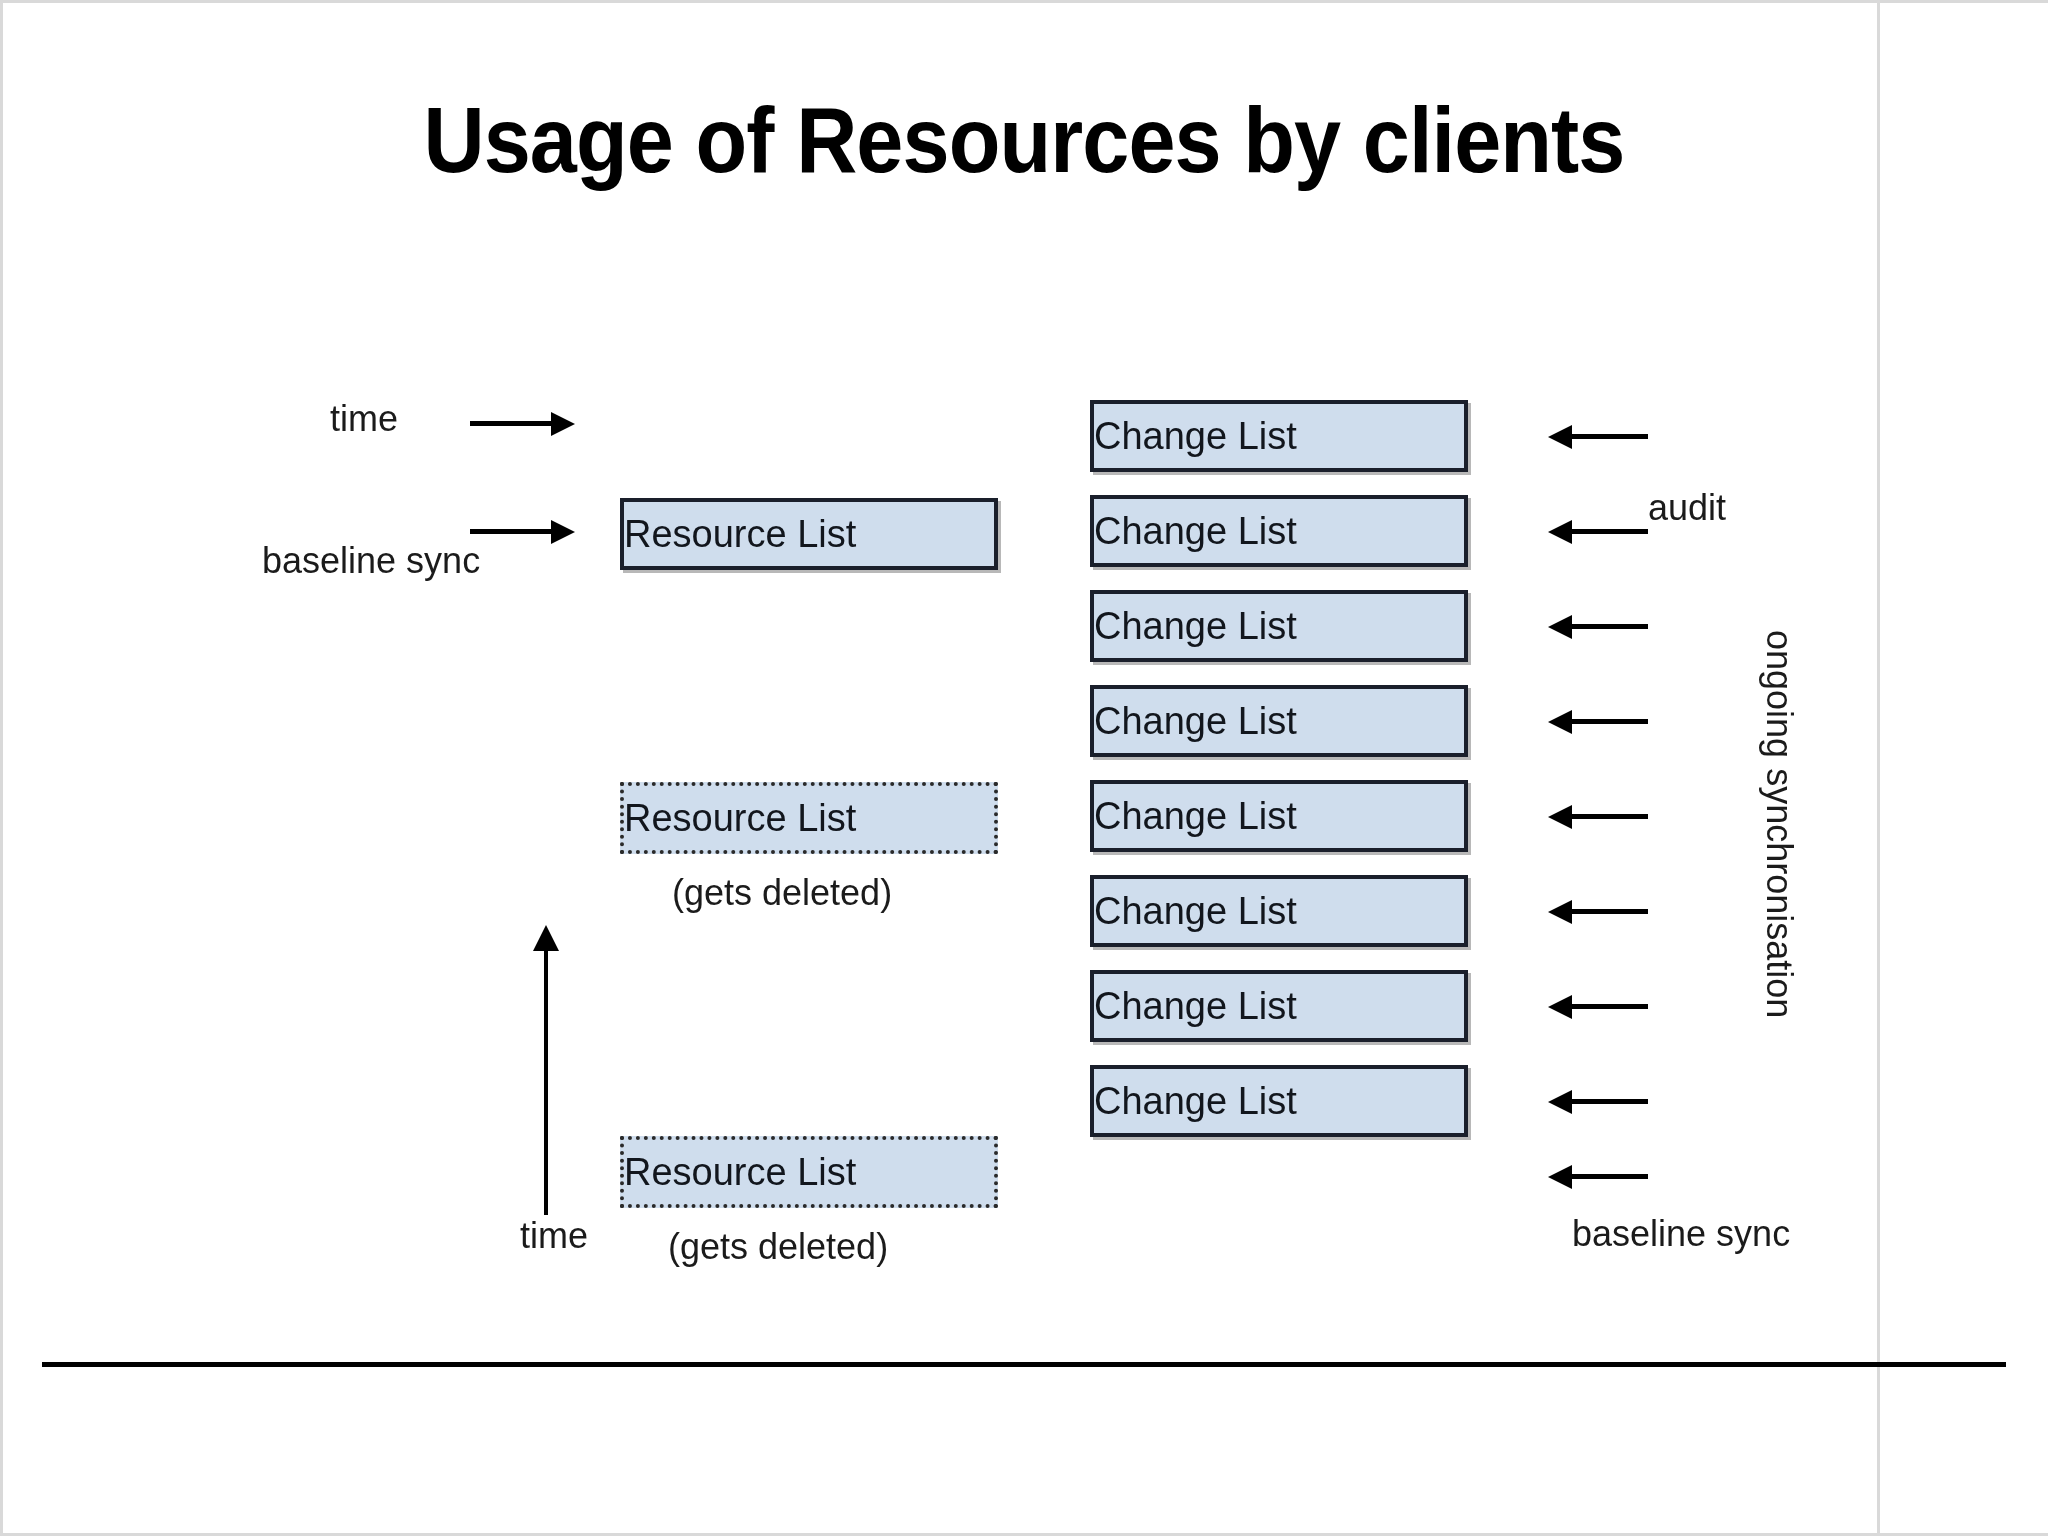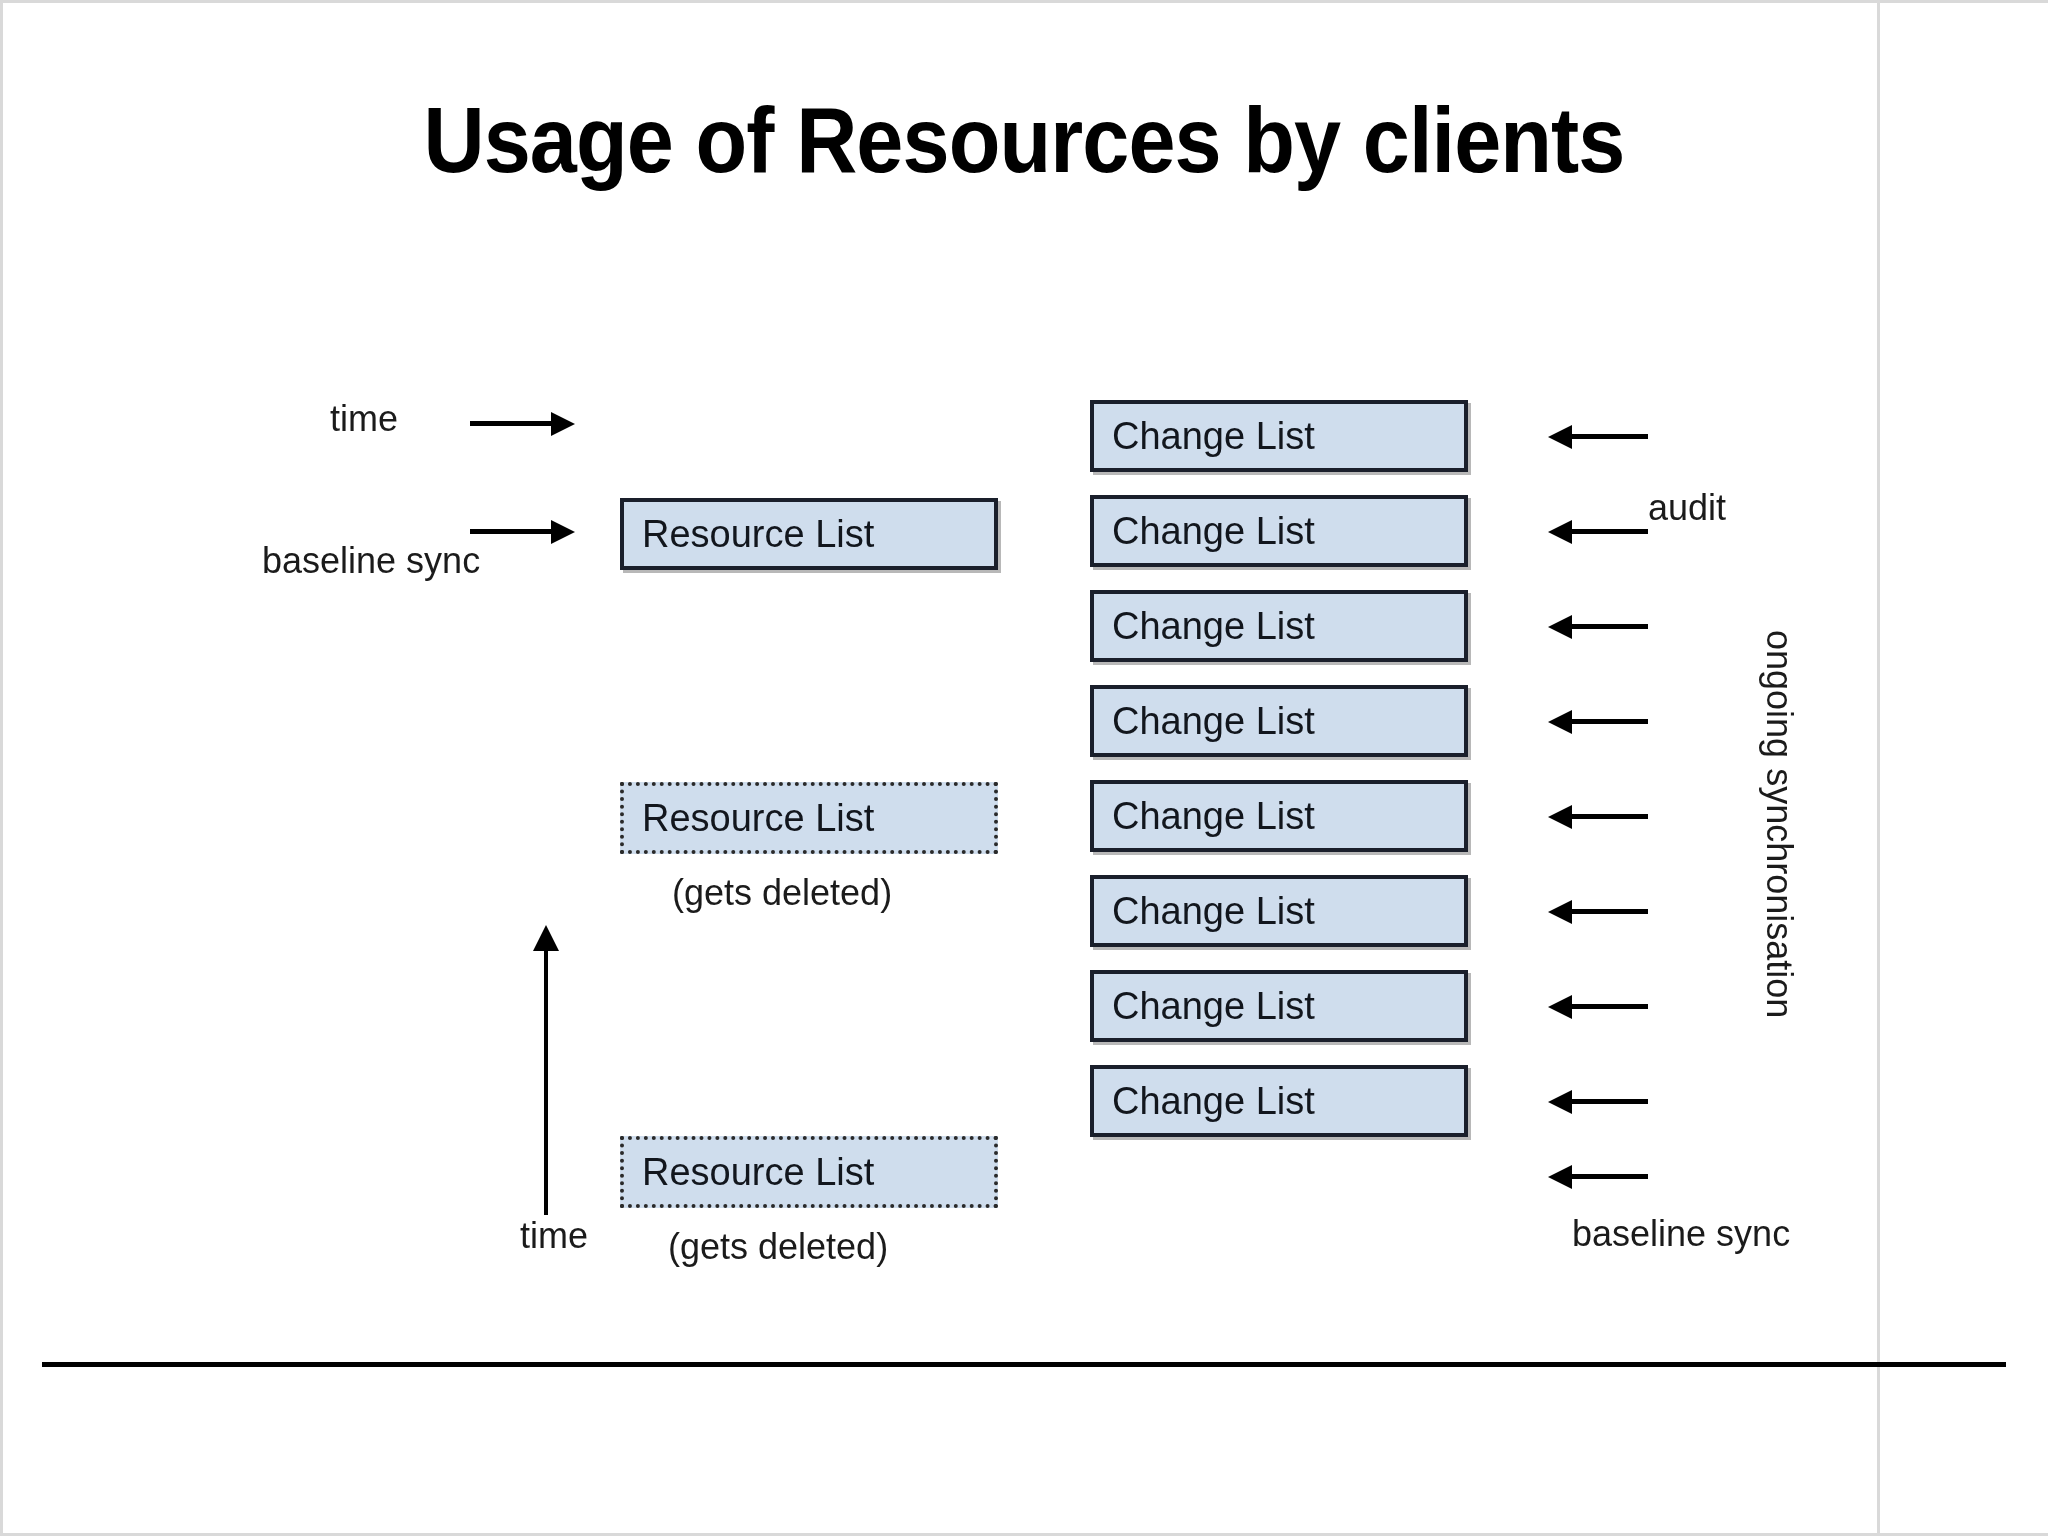--- a/index.html
+++ b/index.html
@@ -63,21 +63,20 @@
     align-items: center;
   }
   .lbox.solid {
     border: 4px solid #1a1f2b;
     box-shadow: 3px 3px 0 rgba(0,0,0,0.28);
   }
   .lbox.dotted {
     border: 4px dotted #2a2a2a;
   }
   .lbox .lbox-text {
-    padding-left: 18px;
     font-size: 38px;
     color: #12161d;
     white-space: nowrap;
   }
 
   
   .arrow-h {
     position: absolute;
     height: 26px;
   }

